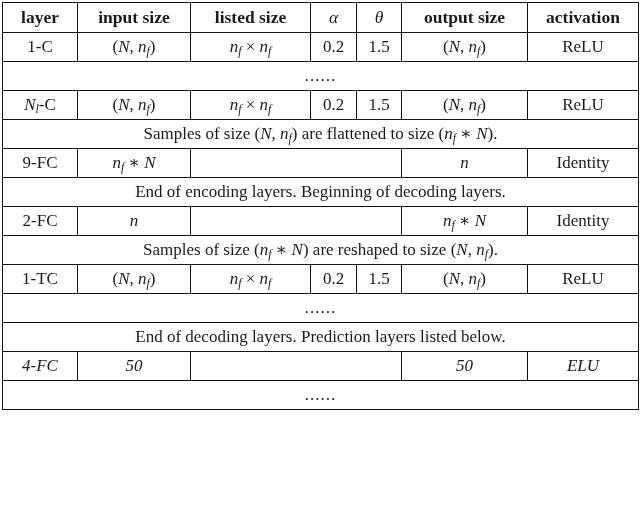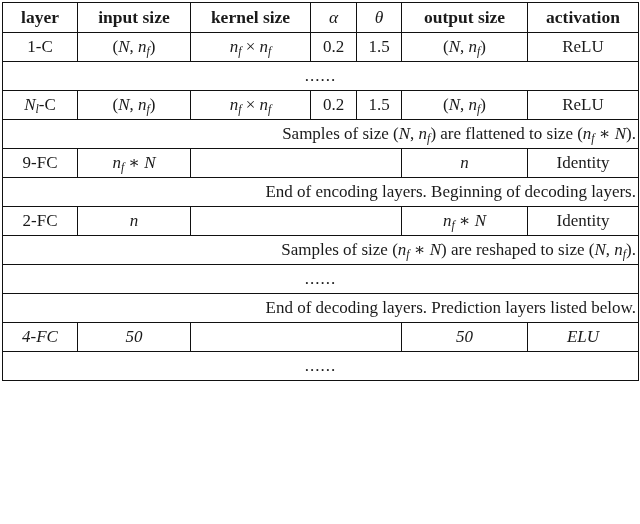--- a/index.html
+++ b/index.html
@@ -39,21 +39,20 @@
     font-weight: 700;
     height: 29px;
     font-size: 17.5px;
   }
   .arch th.hm {            
     font-weight: 400;
     font-size: 17.5px;
   }
   .arch td.note {
     font-size: 17px;
-    text-align: right;
   }
   .arch td.dots {
     font-size: 17px;
     letter-spacing: 1px;
   }
   .arch tr.g-top td {       
     border-bottom: none;
   }
   .arch tr.g-bottom td {    
     border-top: none;
@@ -78,21 +77,21 @@
         <col style="width:120px">
         <col style="width:46px">
         <col style="width:45px">
         <col style="width:126px">
         <col style="width:111px">
     </colgroup>
     <thead>
       <tr>
         <th>layer</th>
         <th>input size</th>
-        <th>kernel size</th>
+        <th>listed size</th>
         <th class="hm"><i>α</i></th>
         <th class="hm"><i>θ</i></th>
         <th>output size</th>
         <th>activation</th>
       </tr>
     </thead>
     <tbody>
       <tr>
         <td>1-C</td>
         <td>(<i>N</i>, <i>n</i><sub><i>f</i></sub>)</td>
@@ -131,20 +130,29 @@
         <td>2-FC</td>
         <td><i>n</i></td>
         <td colspan="3"></td>
         <td><i>n</i><sub><i>f</i></sub> ∗ <i>N</i></td>
         <td>Identity</td>
       </tr>
       <tr>
         <td class="note" colspan="7">Samples of size (<i>n</i><sub><i>f</i></sub> ∗ <i>N</i>) are reshaped to size (<i>N</i>, <i>n</i><sub><i>f</i></sub>).</td>
       </tr>
       <tr>
+        <td>1-TC</td>
+        <td>(<i>N</i>, <i>n</i><sub><i>f</i></sub>)</td>
+        <td><i>n</i><sub><i>f</i></sub> × <i>n</i><sub><i>f</i></sub></td>
+        <td>0.2</td>
+        <td>1.5</td>
+        <td>(<i>N</i>, <i>n</i><sub><i>f</i></sub>)</td>
+        <td>ReLU</td>
+      </tr>
+      <tr>
         <td class="dots" colspan="7">......</td>
       </tr>
       <tr>
         <td class="note" colspan="7">End of decoding layers. Prediction layers listed below.</td>
       </tr>
       <tr class="g-bottom">
         <td>4-FC</td>
         <td>50</td>
         <td colspan="3"></td>
         <td>50</td>

